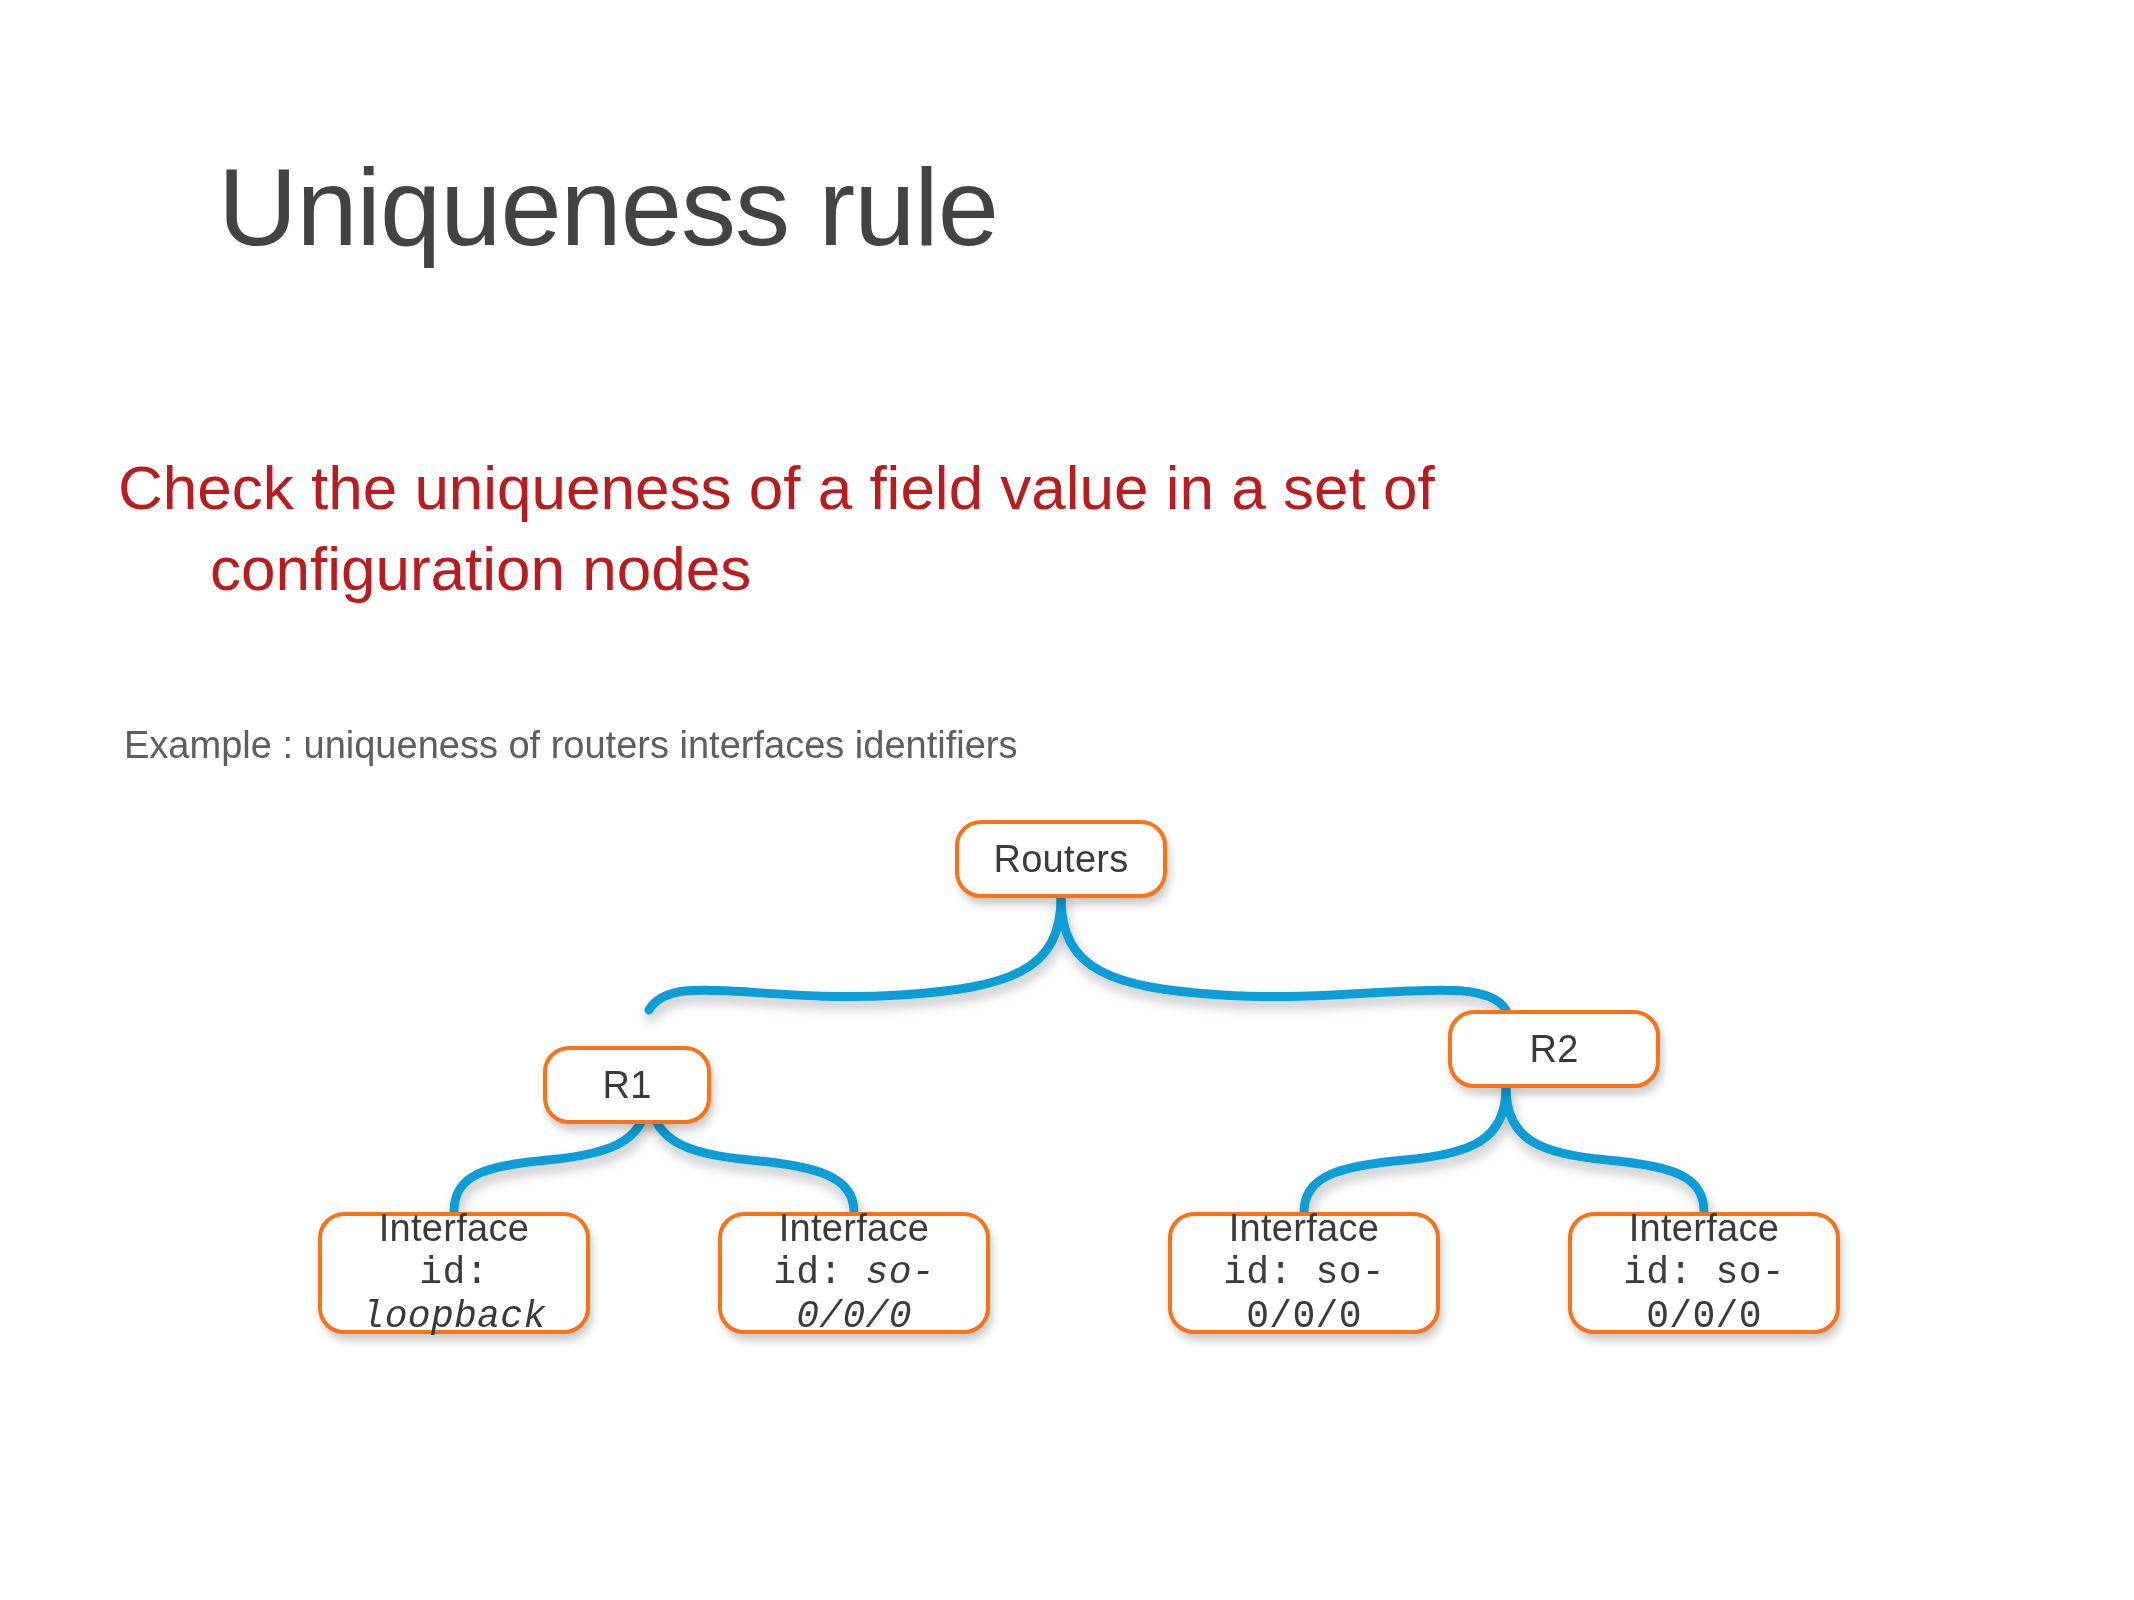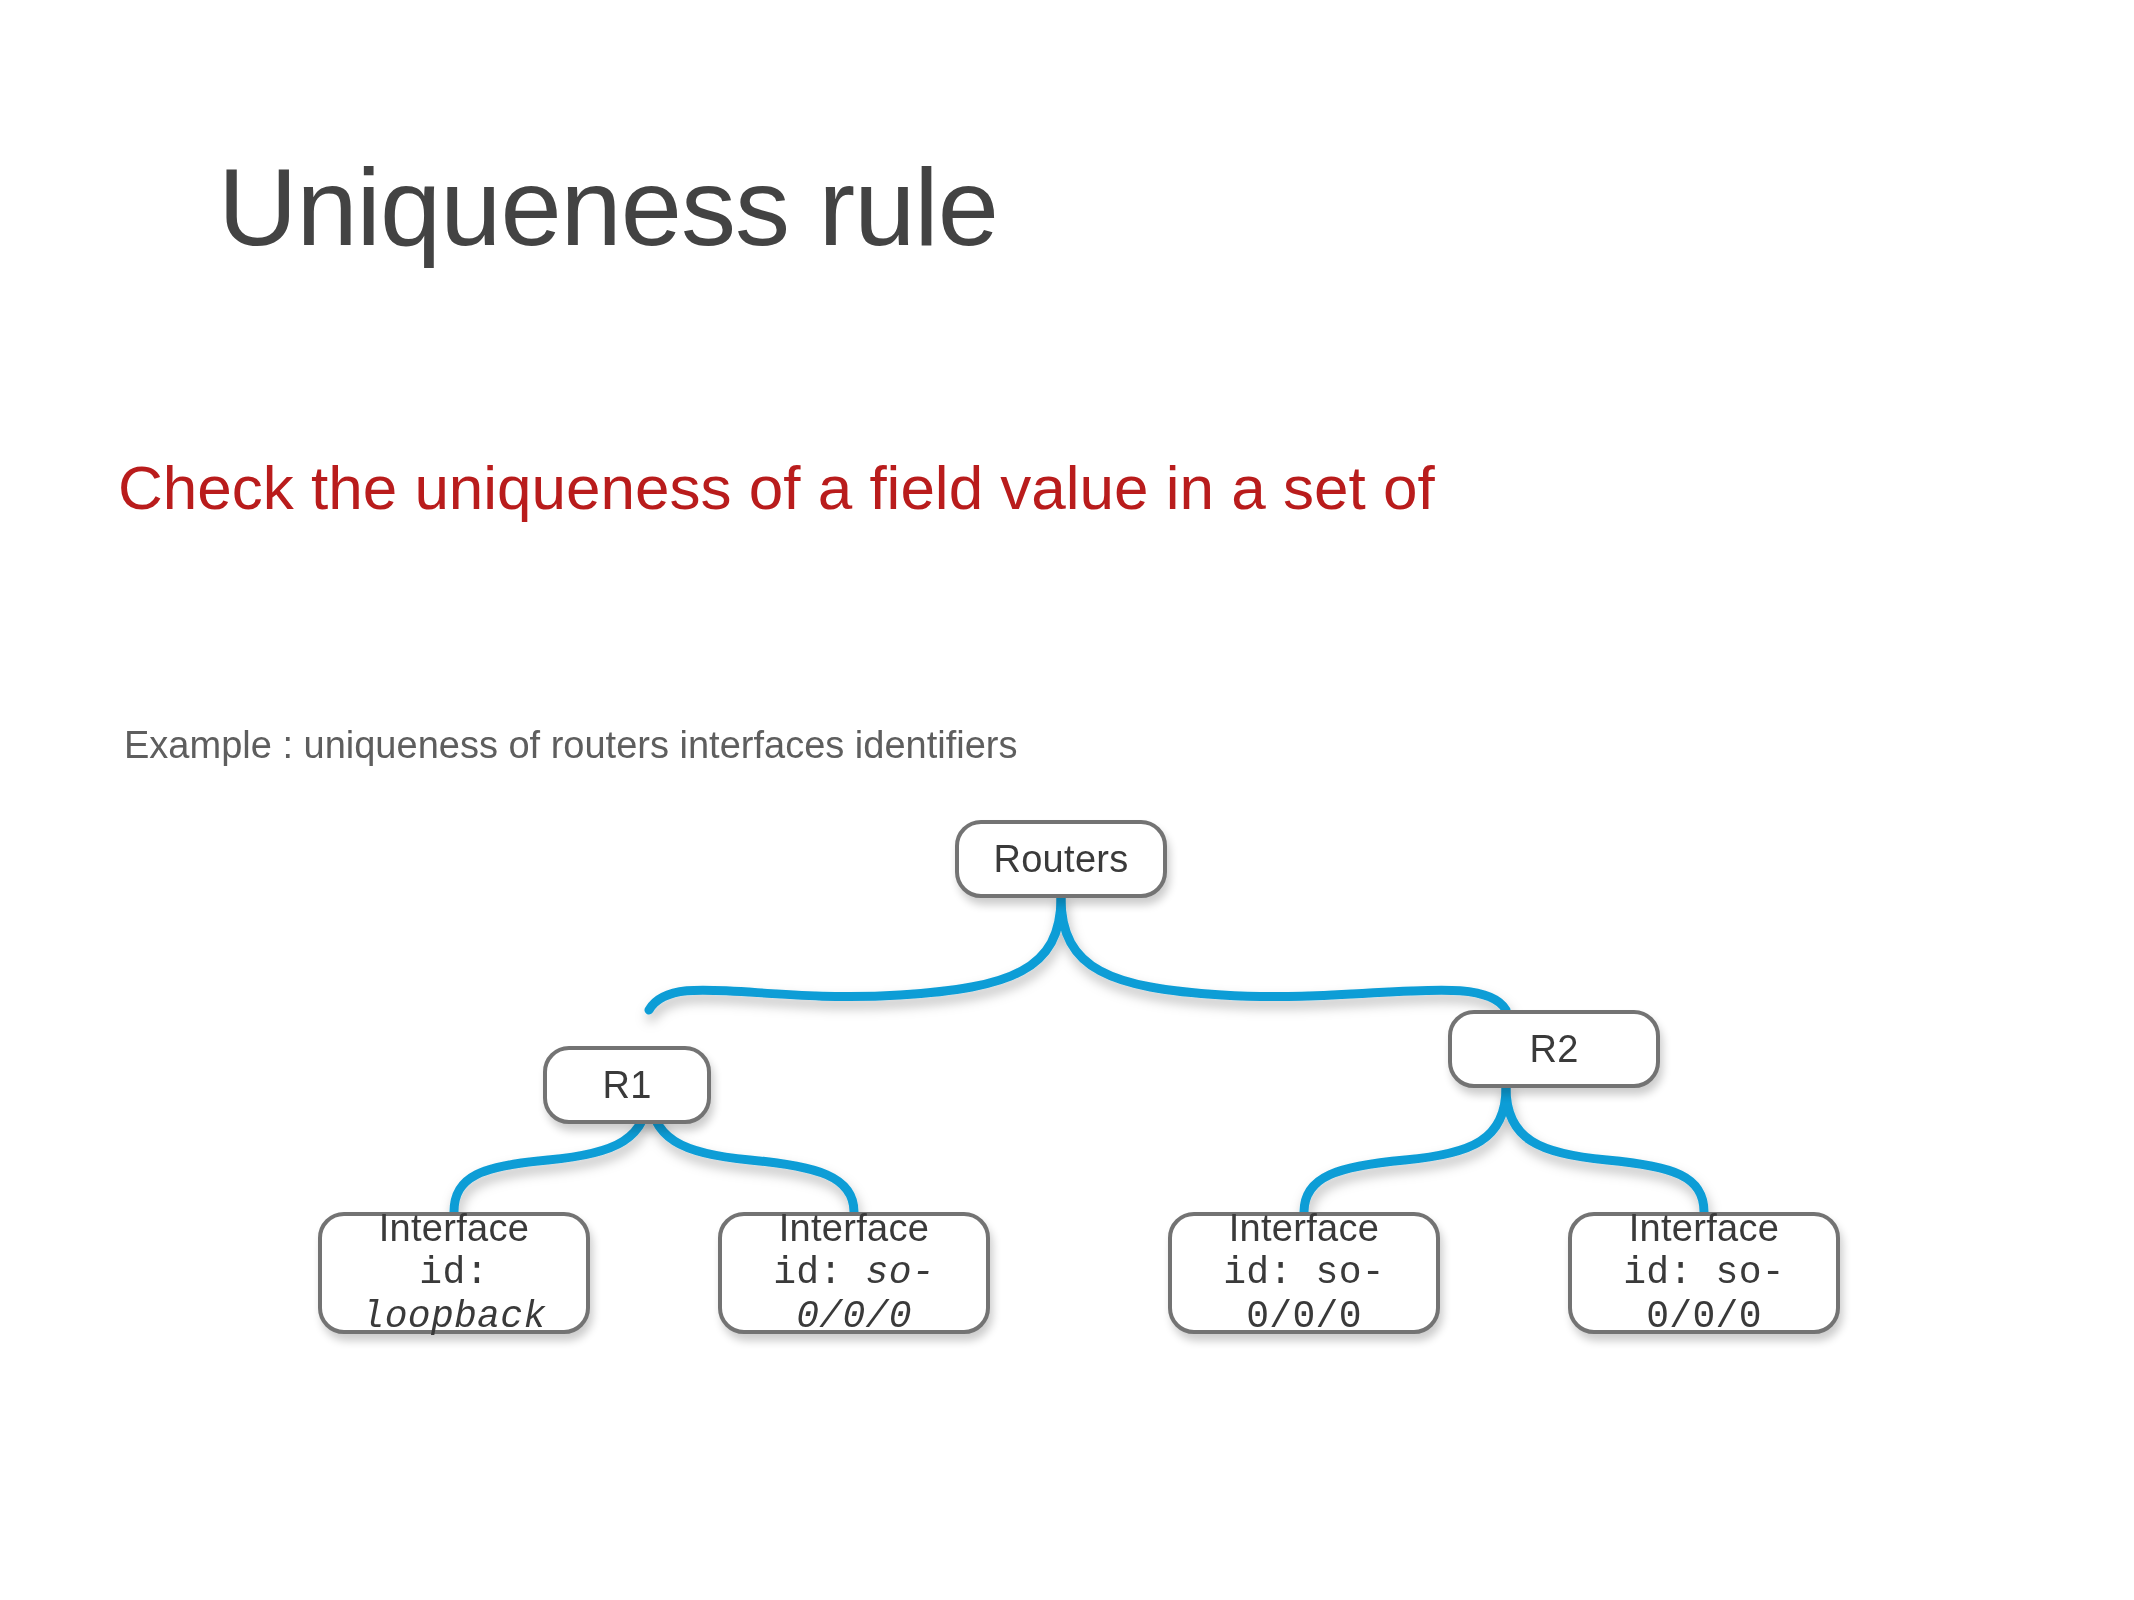--- a/index.html
+++ b/index.html
@@ -75,21 +75,21 @@
     left: 0; top: 0;
     width: 2134px;
     height: 560px;
     overflow: visible;
   }
 
   .node {
     position: absolute;
     box-sizing: border-box;
     background: #ffffff;
-    border: 4px solid #737373;
+    border: 4px solid #f97316;
     border-radius: 26px;
     color: #3a3a3a;
     display: flex;
     flex-direction: column;
     align-items: center;
     justify-content: center;
     text-align: center;
     box-shadow: 3px 7px 9px rgba(0,0,0,0.20);
     z-index: 5;
   }
@@ -121,20 +121,21 @@
 </style>
 </head>
 <body>
 
 <div id="slide">
 
   <div id="slide-title">Uniqueness rule</div>
 
   <div id="body-text">
     <span>Check the uniqueness of a field value in a set of</span>
+    <span class="cont">configuration nodes</span>
   </div>
 
   <div id="example-line">Example : uniqueness of routers interfaces identifiers</div>
 
   <div id="diagram">
 
     <svg id="edges" viewBox="0 0 2134 560" preserveAspectRatio="none">
       <defs>
         <filter id="edgeShadow" x="-30%" y="-30%" width="160%" height="180%">
           <feDropShadow dx="2" dy="7" stdDeviation="6" flood-color="#000000" flood-opacity="0.26"></feDropShadow>

